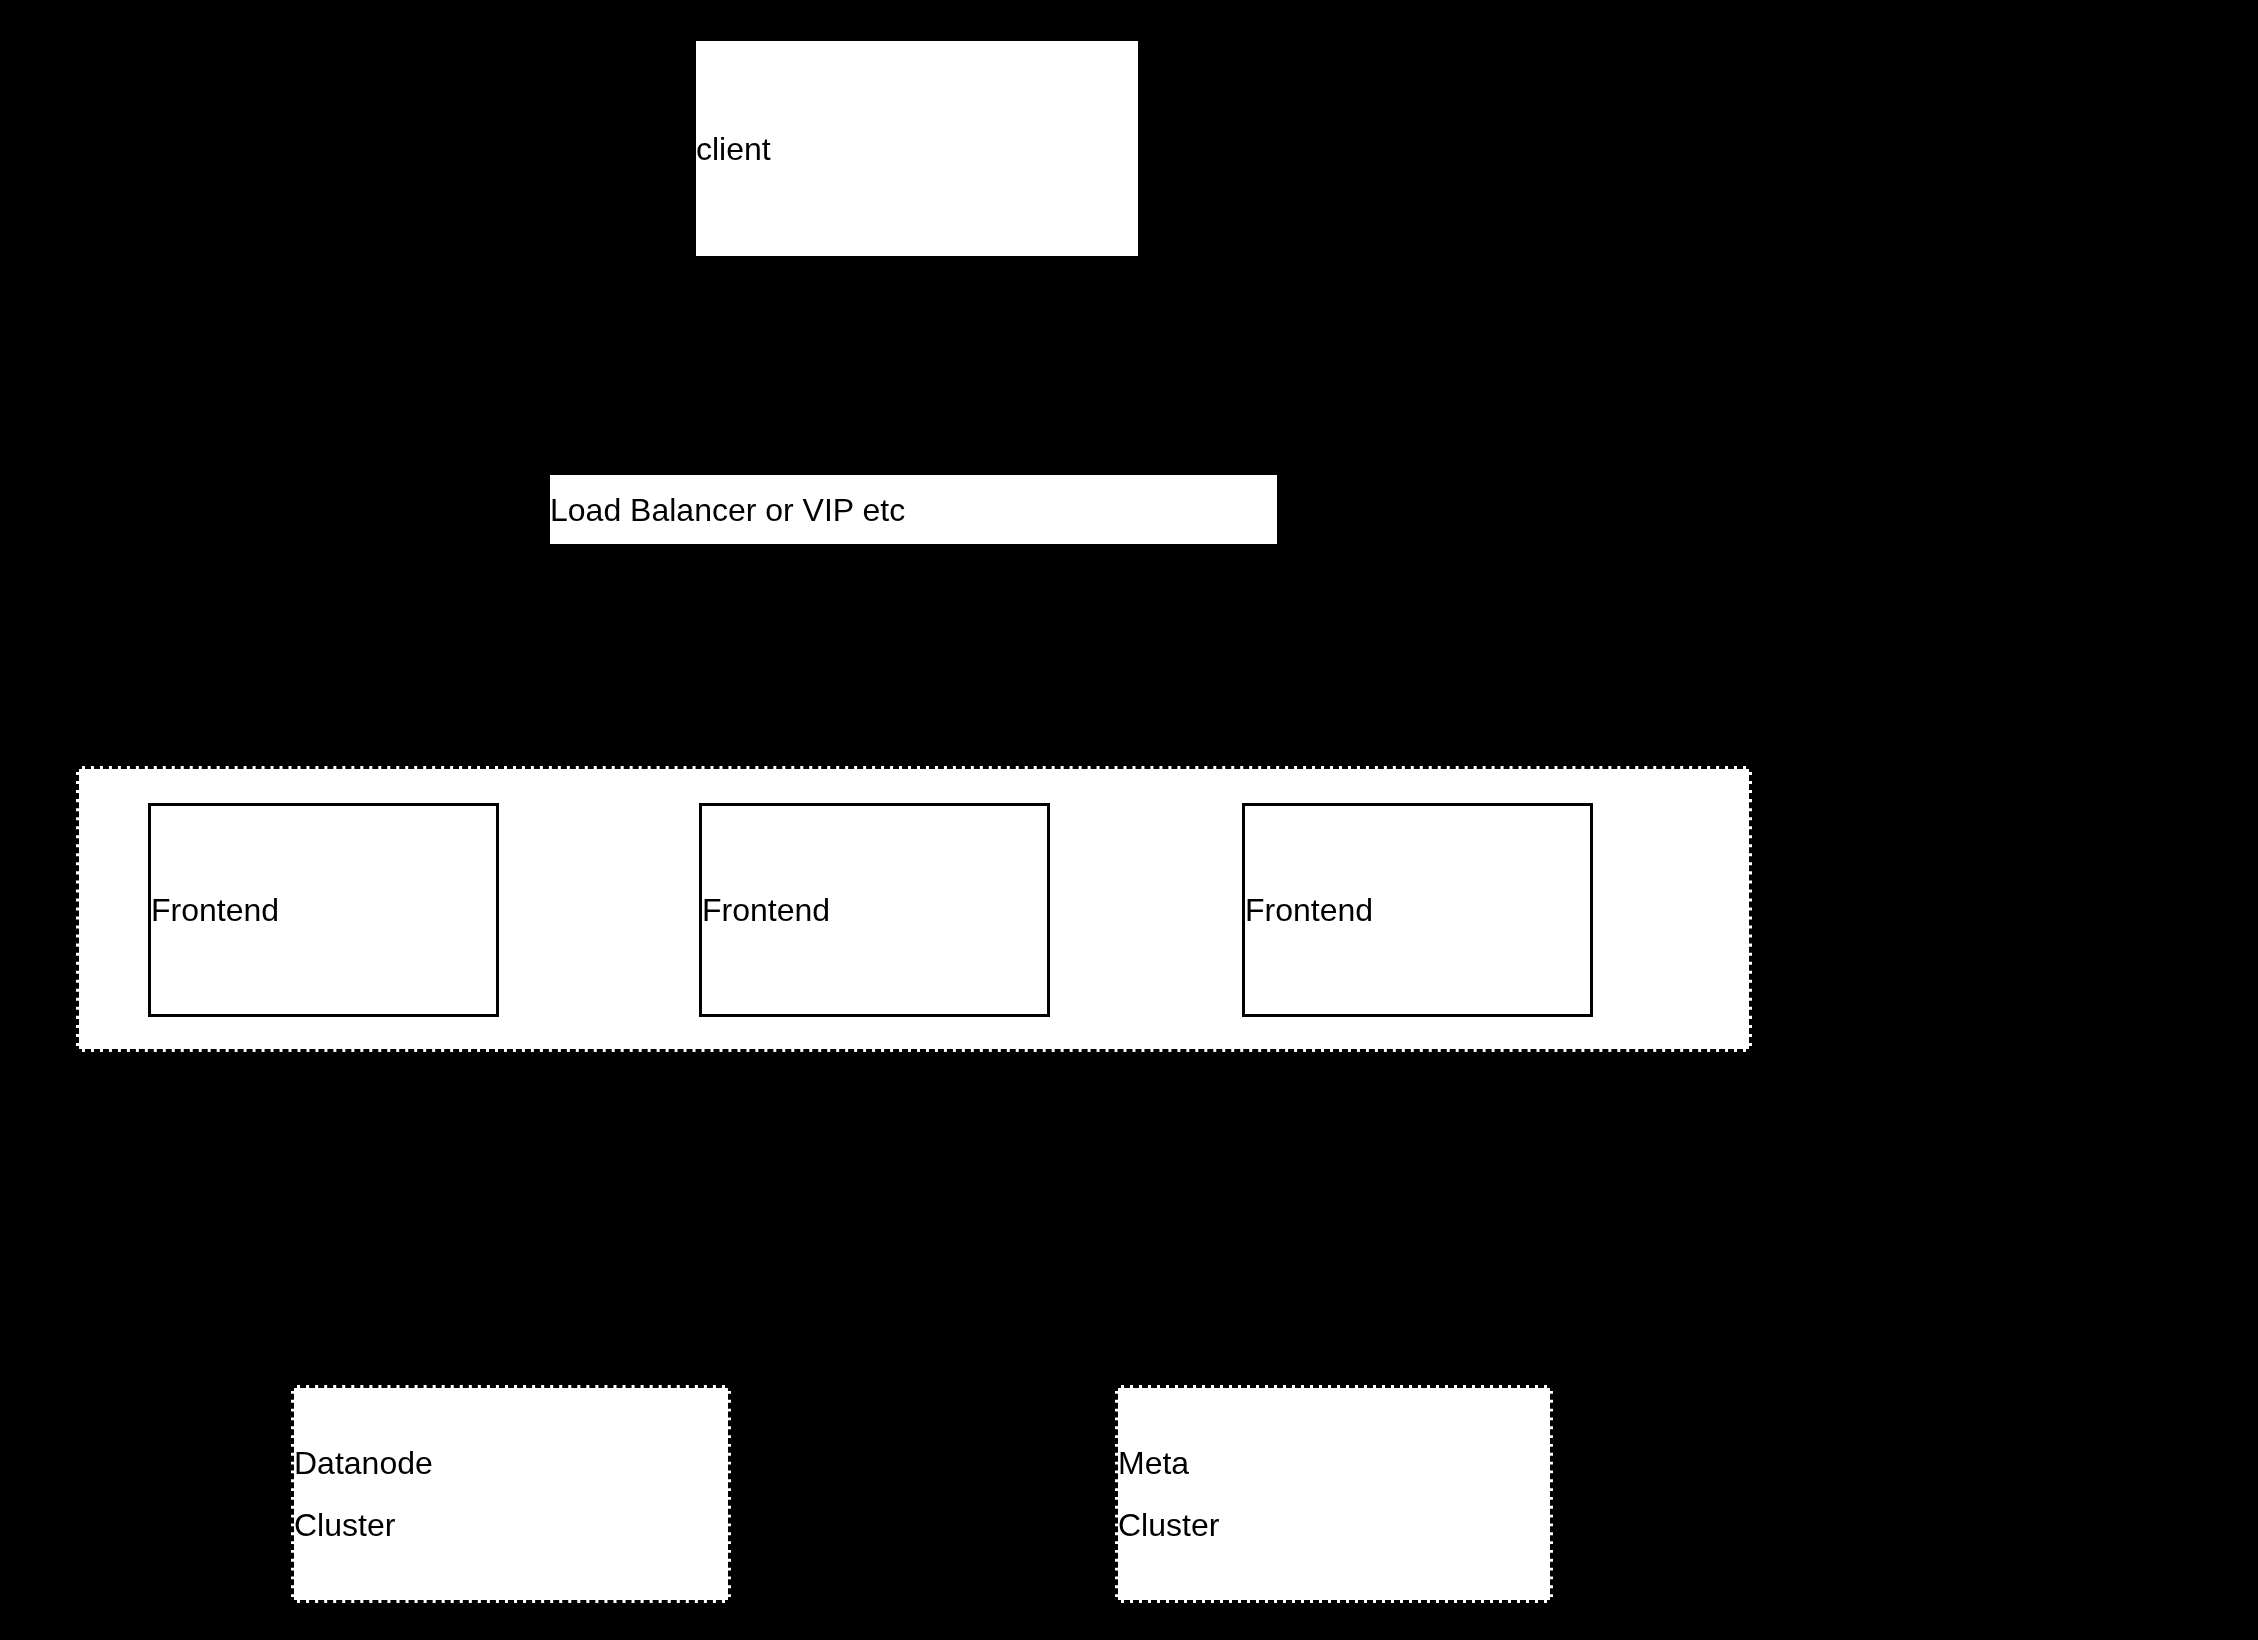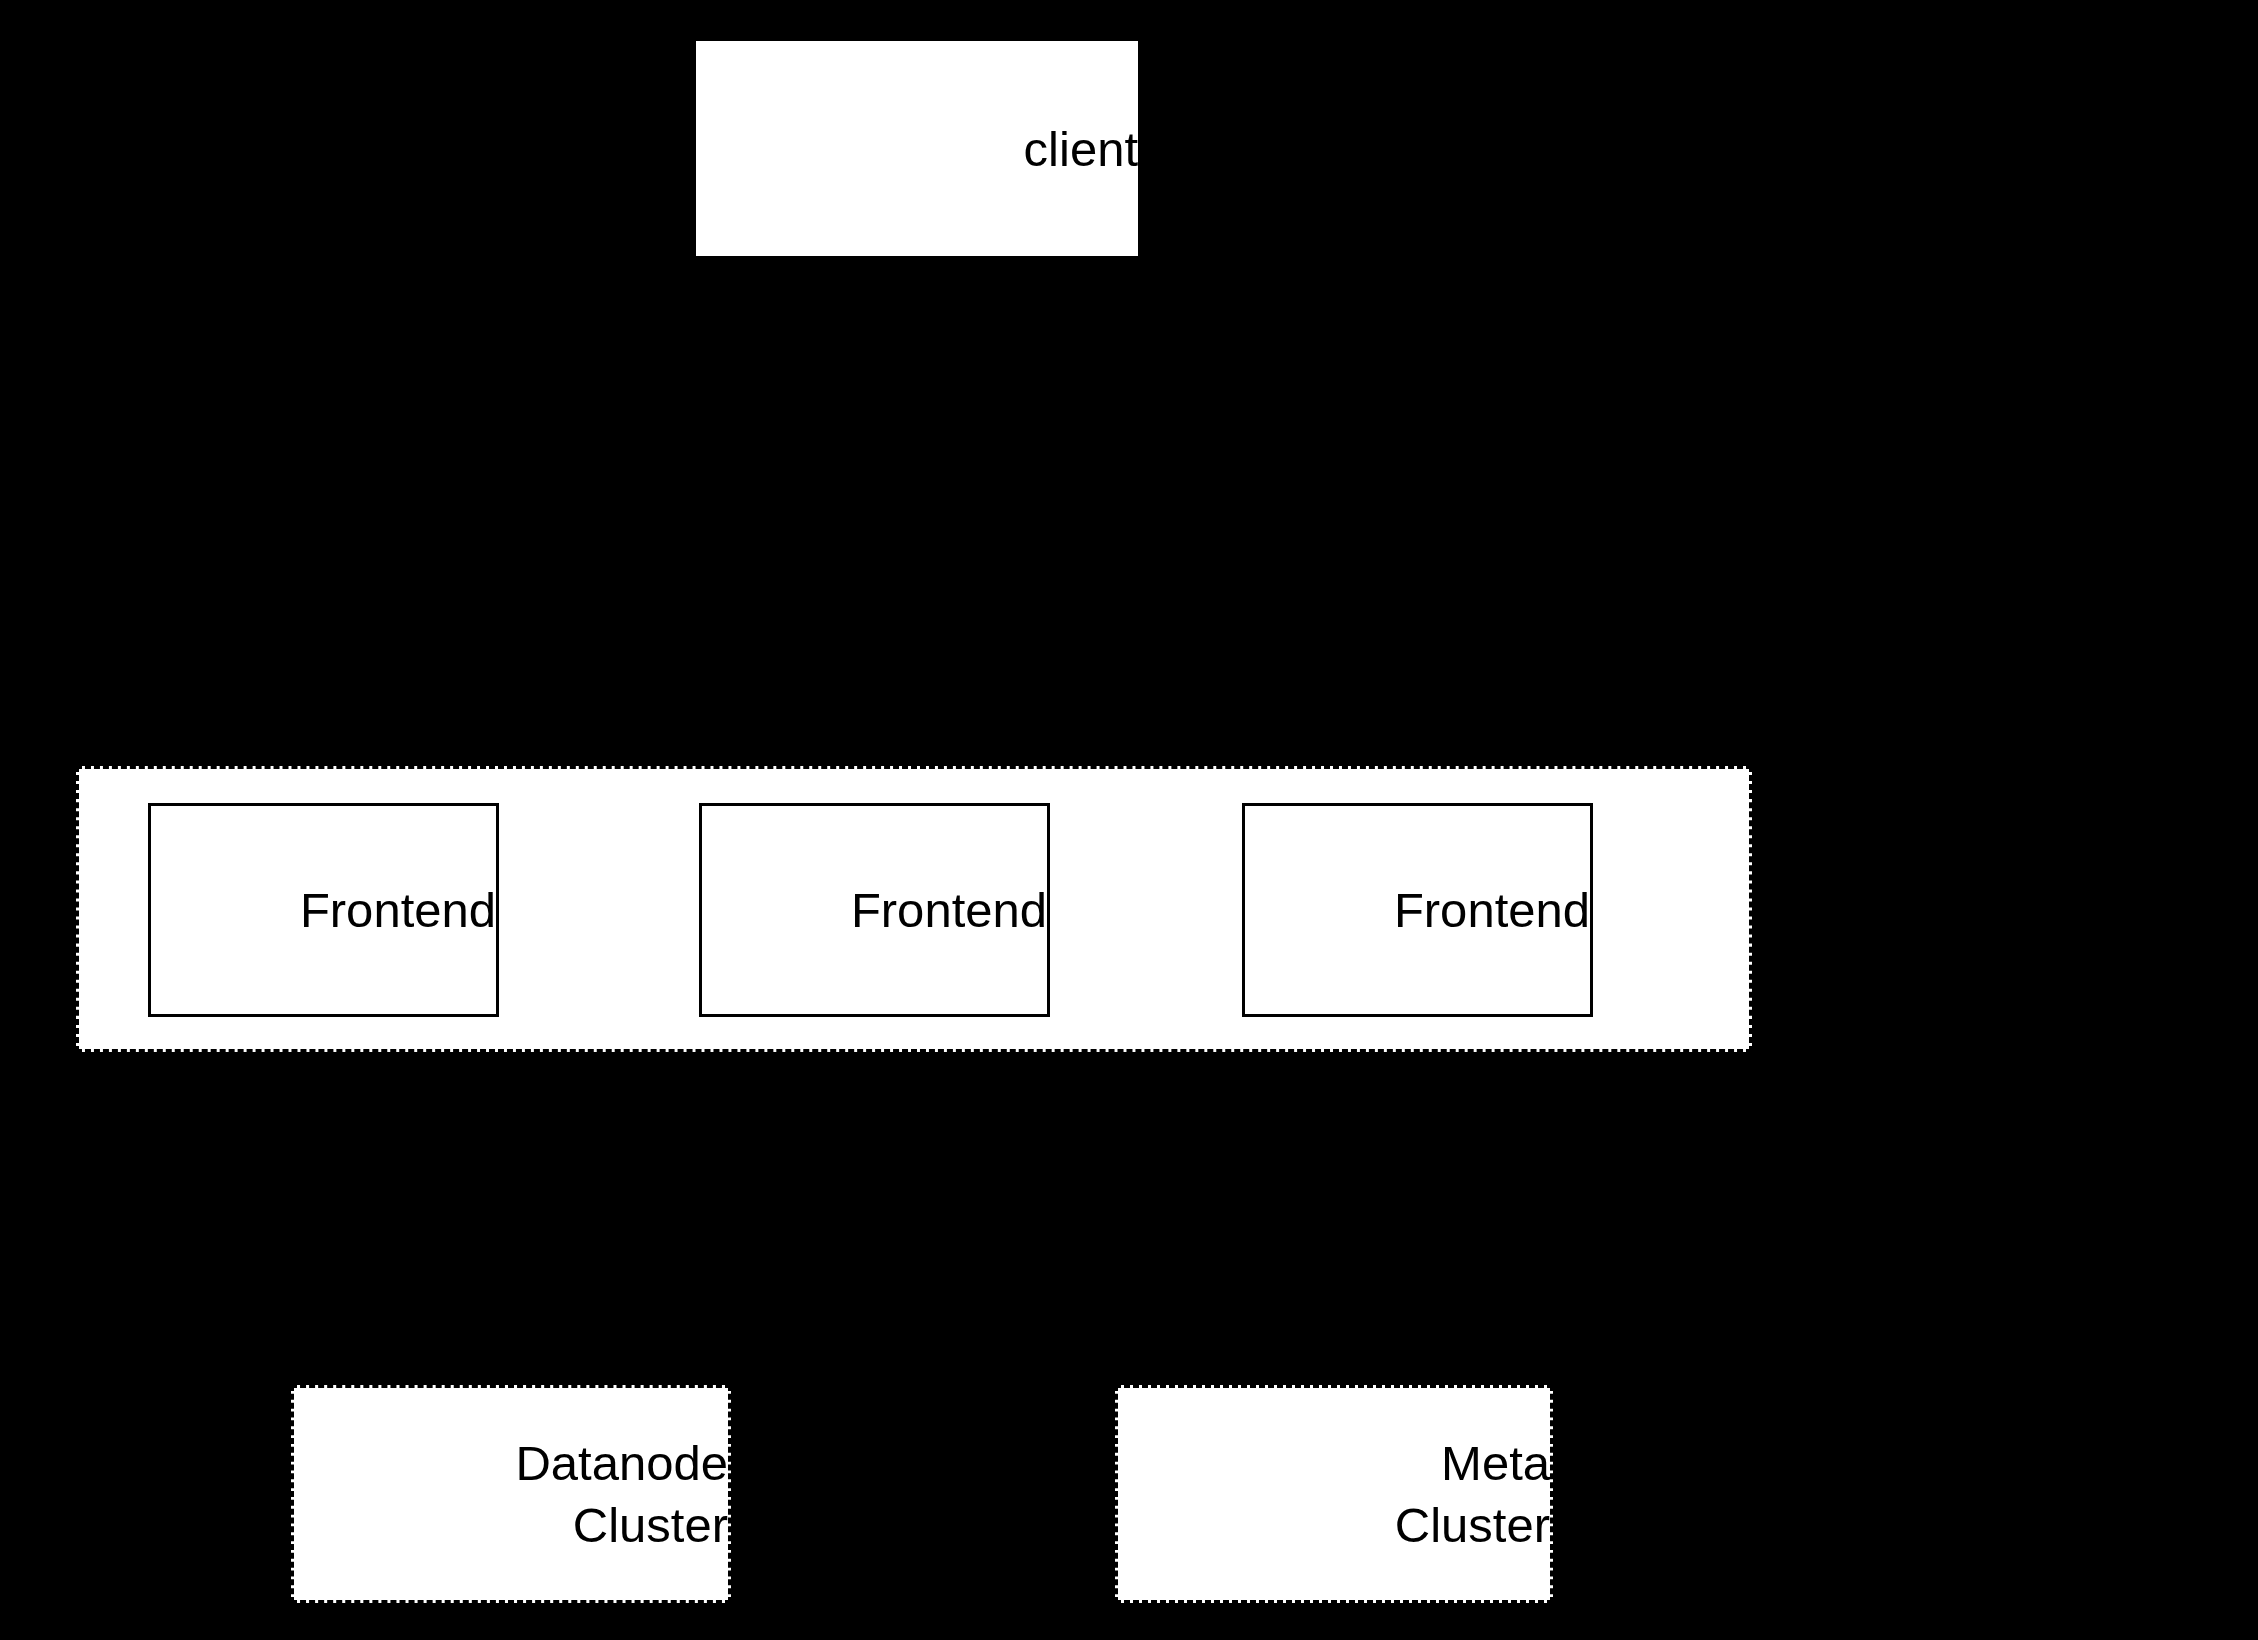--- a/index.html
+++ b/index.html
@@ -16,24 +16,24 @@
     position:relative;
     overflow:hidden;
   }
   .canvas{position:absolute;inset:0;}
   .node{
     position:absolute;
     background:var(--fill);
     color:var(--ink);
     display:flex;
     flex-direction:column;
-    align-items:flex-end;
+    align-items:flex-start;
     justify-content:center;
     text-align:center;
-    font-size:49px;
+    font-size:32px;
     line-height:62px;
     box-sizing:border-box;
   }
   .dashed{border:3.6px dashed var(--edge);}
   .solid{border:3.6px solid var(--edge);}
 
   .client-node{left:696px;top:41px;width:442px;height:215px;}
   .lb-node{left:550px;top:475px;width:727px;height:69px;}
 
   .frontend-group{
@@ -54,20 +54,23 @@
 </style>
 </head>
 <body>
 
 <div class="canvas">
 
   <div class="node client-node">
     <span class="label-line">client</span>
   </div>
 
+  <div class="node lb-node">
+    <span class="label-line">Load Balancer or VIP etc</span>
+  </div>
 
   <div class="frontend-group dashed">
     <div class="node solid fe fe1">
       <span class="label-line">Frontend</span>
     </div>
     <div class="node solid fe fe2">
       <span class="label-line">Frontend</span>
     </div>
     <div class="node solid fe fe3">
       <span class="label-line">Frontend</span>

